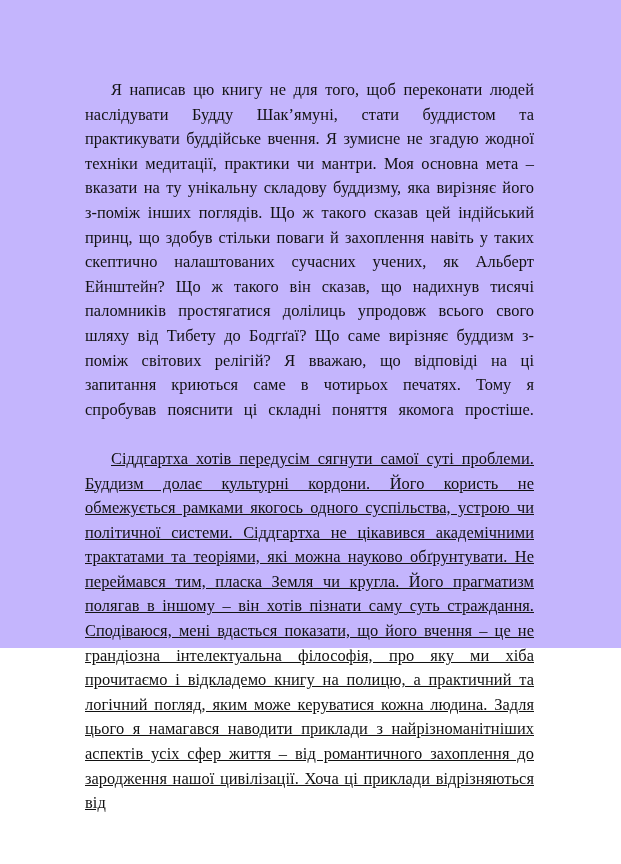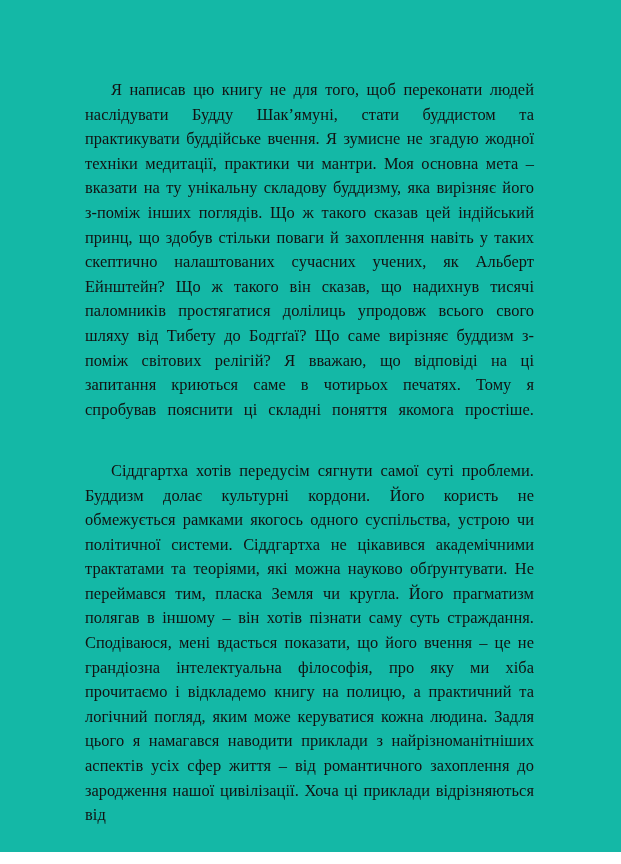--- a/index.html
+++ b/index.html
@@ -10,43 +10,44 @@
     width: 621px;
     height: 864px;
     background: #ffffff;
     font-family: "Liberation Serif", "DejaVu Serif", serif;
     color: #111111;
     overflow: hidden;
   }
   .page {
     position: relative;
     width: 621px;
-    height: 852px;
-    background: #14b8a6;
+    height: 648px;
+    background: #c4b5fd;
     box-sizing: border-box;
   }
   .text-block {
     position: absolute;
     left: 85px;
     top: 78px;
     width: 449px;
   }
   .para {
     margin: 0;
     text-align: justify;
     text-justify: inter-word;
     font-size: 16.4px;
     line-height: 24.6px;
     letter-spacing: 0.05px;
     word-spacing: 0.2px;
     color: #121212;
     -webkit-font-smoothing: antialiased;
   }
   .para + .para {
-    margin-top: 12px;
+    margin-top: 0;
+    text-decoration: underline;
   }
   .para.indent {
     text-indent: 26px;
   }
   
   .para:after {
     content: "";
     display: inline-block;
     width: 100%;
   }

